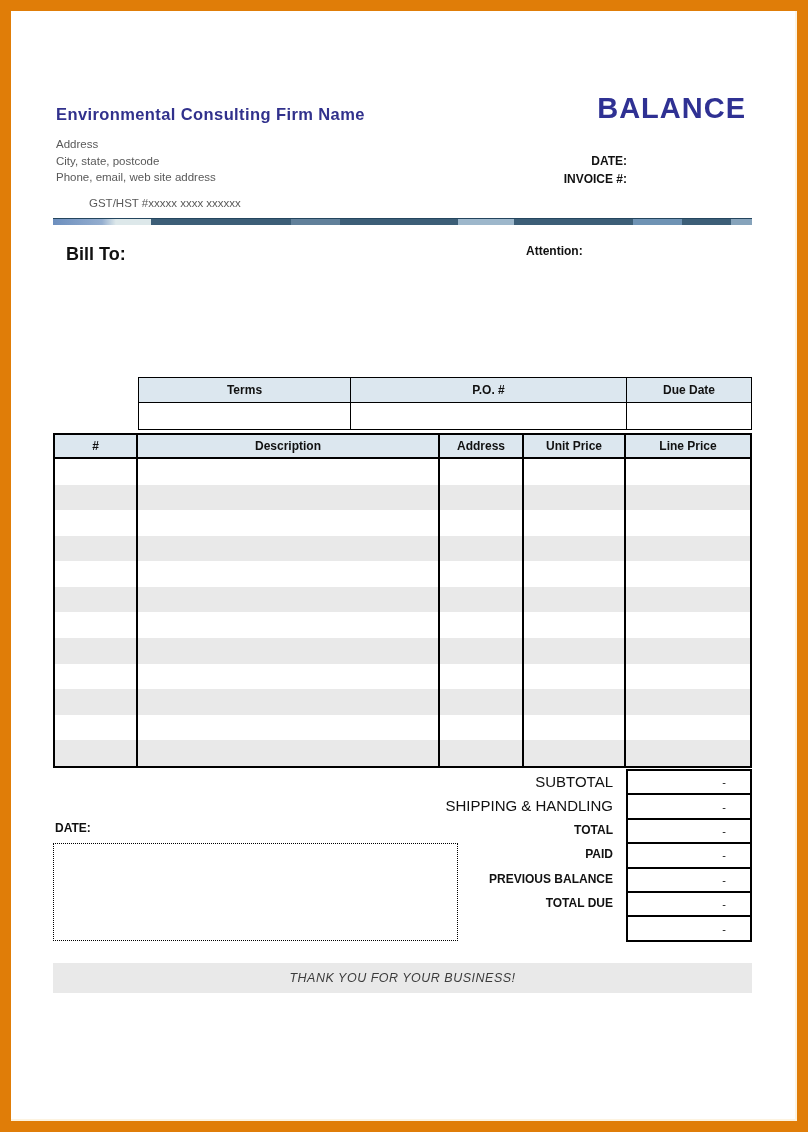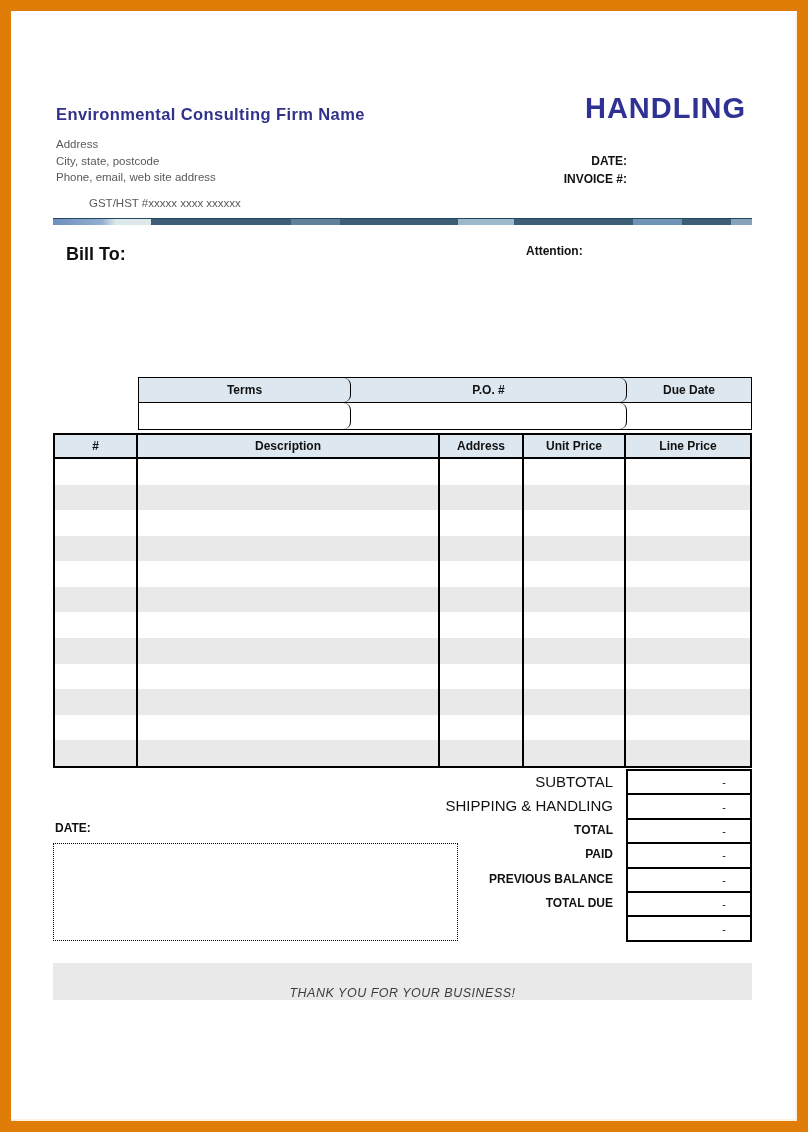--- a/index.html
+++ b/index.html
@@ -25,21 +25,21 @@
   .sep-bottom { height:3px; margin-top:2px;
     background:linear-gradient(90deg,#8aa7c4 0 11%,#c3d4de 11% 17%,#4a6d89 17% 54%,#b9cddb 54% 62%,#4a6d89 62% 88%,#90accl 88% 100%,#4a6d89 100%); }
 
   .bill-to { position:absolute; left:66px; top:244px; font-size:18px; font-weight:bold; color:#111; }
   .attention { position:absolute; left:526px; top:244px; font-size:12px; font-weight:bold; color:#111; }
 
   
   .terms-table { position:absolute; left:138px; top:377px; width:614px; border:1px solid #000; }
   .terms-header { display:flex; height:25px; background:#dce7ef; font-size:12px; font-weight:bold; color:#111; }
   .terms-row { display:flex; height:26px; background:#fff; font-size:12px; }
-  .tcell { display:flex; align-items:center; justify-content:center; border-right:1px solid #000;border-radius:7px; }
+  .tcell { display:flex; align-items:center; justify-content:center; border-right:1px solid #000; }
   .t0 { width:212px; } .t1 { width:276px; } .t2 { flex:1; border-right:none; }
   .terms-header .tcell { border-bottom:0; }
   .terms-header { border-bottom:1px solid #000; }
 
   
   .items-table { position:absolute; left:53px; top:433px; width:699px; }
   .items-header { display:flex; height:26px; border:2px solid #000; background:#dce7ef; font-size:12px; font-weight:bold; color:#111; }
   .hcell { display:flex; align-items:center; justify-content:center; border-right:2px solid #000; }
   .c0 { width:83px; } .c1 { width:302px; } .c2 { width:84px; } .c3 { width:102px; } .c4 { flex:1; border-right:none !important; }
   .items-body { display:flex; flex-direction:column; height:309px; border:2px solid #000; border-top:none; }
@@ -55,39 +55,39 @@
   .totals-values { position:absolute; left:626px; top:769px; width:126px; }
   .tv-cell { height:24.4px; background:#fff; border:2px solid #000; border-top:none;
     display:flex; align-items:center; justify-content:flex-end; padding-right:24px; font-size:11px; color:#111; }
   .tv-cell:first-child { border-top:2px solid #000; height:26.4px; }
 
   
   .notes-label { position:absolute; left:55px; top:821px; font-size:12px; font-weight:bold; color:#111; }
   .notes-box { position:absolute; left:53px; top:843px; width:405px; height:98px; border:1px dotted #000; background:#fff; font-size:11.5px; padding:4px; }
 
   
-  .footer-bar { position:absolute; left:53px; top:963px; width:699px; height:37px; background:#e9e9e9;
-    display:flex; align-items:flex-end; justify-content:center; }
+  .footer-bar { position:absolute; left:53px; top:963px; width:699px; height:30px; background:#e9e9e9;
+    display:flex; align-items:center; justify-content:center; }
   .footer-text { font-size:12.5px; font-style:italic; color:#3c3c3c; letter-spacing:0.5px; }
 </style>
 </head>
 <body>
 
 <div class="page">
   <div class="sheet"></div>
 
   <div class="firm-name">Environmental Consulting Firm Name</div>
   <div class="address-block">
     <div>Address</div>
     <div>City, state, postcode</div>
     <div>Phone, email, web site address</div>
   </div>
   <div class="tax-id">GST/HST #xxxxx xxxx xxxxxx</div>
 
-  <div class="invoice-title">HANDLING</div>
+  <div class="invoice-title">BALANCE</div>
   <div class="invoice-meta">
     <div>DATE:</div>
     <div>INVOICE #:</div>
   </div>
 
   <div class="separator">
     <div class="sep-top"></div>
     <div class="sep-bottom"></div>
   </div>
 

